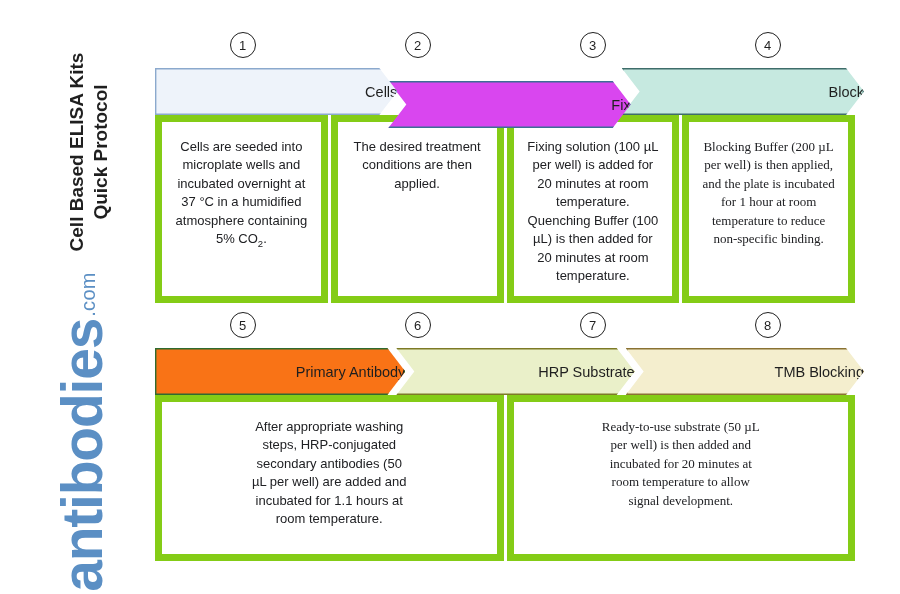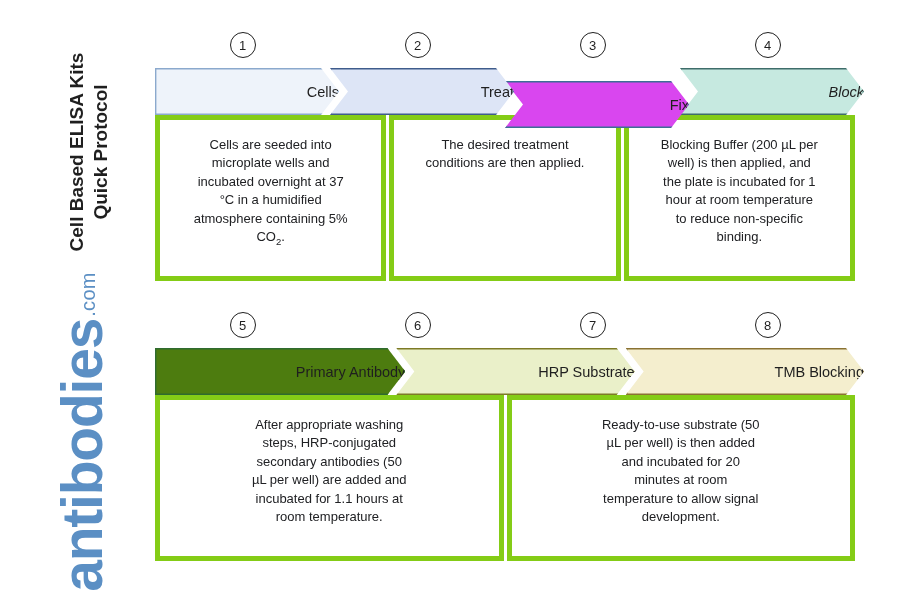--- a/index.html
+++ b/index.html
@@ -116,28 +116,28 @@
   
   .card-bar {
     position: relative;
     display: flex;
     margin-top: 0px;
   }
   .step-card {
     flex: 1 1 0;
     min-height: 166px;
     background: #ffffff;
-    border: 5px solid #84cc16;
+    border: 7px solid #84cc16;
     margin-right: 3px;
     padding: 16px 12px 10px 12px;
     display: flex;
     justify-content: center;
     align-items: flex-start;
   }
-  .step-card:last-child { margin-right: 0; }
+  .step-card:last-child { margin-right: 0; font-family: Liberation Serif, serif; }
   .card-text {
     font-size: 13px;
     line-height: 1.42;
     text-align: center;
     color: #202124;
     max-width: 160px;
   }
   .card-text sub { font-size: 9.5px; }
 </style>
 </head>
@@ -173,36 +173,36 @@
         <div class="step-badge">3</div>
       </div>
       <div class="badge-cell">
         <div class="step-badge">4</div>
       </div>
     </div>
   <div class="chevron-bar">
       <div class="chev" style="background: rgb(238, 243, 250); z-index: 10; box-shadow: rgb(139, 169, 205) 0px 0px 0px 1.4px inset; padding-left: 0px;">
         <span class="chev-label" style="padding-left: 0px;">Cells</span>
       </div>
-      <div class="chev" style="background: rgb(221, 229, 246); z-index: 9; box-shadow: rgb(63, 92, 140) 0px 0px 0px 1.4px inset;">
-        <span class="chev-label">Treat</span>
-      </div>
       <div class="chev" style="background: #d946ef; z-index: 8; box-shadow: rgb(61, 110, 150) 0px 0px 0px 1.4px inset; margin-top: 13px;">
         <span class="chev-label">Fix</span>
       </div>
-      <div class="chev" style="background: rgb(198, 233, 224); z-index: 7; box-shadow: rgb(63, 109, 106) 0px 0px 0px 1.4px inset; font-style: italic;">
+      <div class="chev" style="background: rgb(198, 233, 224); z-index: 7; box-shadow: rgb(63, 109, 106) 0px 0px 0px 1.4px inset;">
         <span class="chev-label">Block</span>
       </div>
     </div>
   <div class="card-bar">
       <div class="step-card">
         <div class="card-text">Cells are seeded into microplate wells and incubated overnight at 37 °C in a humidified atmosphere containing 5% CO<sub>2</sub>.</div>
       </div>
       <div class="step-card">
         <div class="card-text">The desired treatment conditions are then applied.</div>
+      </div>
+      <div class="step-card">
+        <div class="card-text">Fixing solution (100 µL per well) is added for 20 minutes at room temperature. Quenching Buffer (100 µL) is then added for 20 minutes at room temperature.</div>
       </div>
       <div class="step-card">
         <div class="card-text">Blocking Buffer (200 µL per well) is then applied, and the plate is incubated for 1 hour at room temperature to reduce non-specific binding.</div>
       </div>
     </div>
 </div>
 
 <div class="flow-row" id="row-2">
   <div class="badge-strip">
       <div class="badge-cell">
@@ -212,21 +212,21 @@
         <div class="step-badge">6</div>
       </div>
       <div class="badge-cell">
         <div class="step-badge">7</div>
       </div>
       <div class="badge-cell">
         <div class="step-badge">8</div>
       </div>
     </div>
   <div class="chevron-bar">
-      <div class="chev" style="background: #4d7c0f; z-index: 10; box-shadow: rgb(47, 107, 47) 0px 0px 0px 1.4px inset; padding-left: 12px;">
+      <div class="chev" style="background: #f97316; z-index: 10; box-shadow: rgb(47, 107, 47) 0px 0px 0px 1.4px inset; padding-left: 12px;">
         <span class="chev-label" style="padding-left: 0px;">Primary Antibody</span>
       </div>
       <div class="chev" style="background: rgb(234, 240, 201); z-index: 9; box-shadow: rgb(125, 122, 38) 0px 0px 0px 1.4px inset;">
         <span class="chev-label">HRP Substrate</span>
       </div>
       <div class="chev" style="background: rgb(244, 238, 206); z-index: 8; box-shadow: rgb(138, 114, 51) 0px 0px 0px 1.4px inset;">
         <span class="chev-label">TMB Blocking</span>
       </div>
     </div>
   <div class="card-bar">

